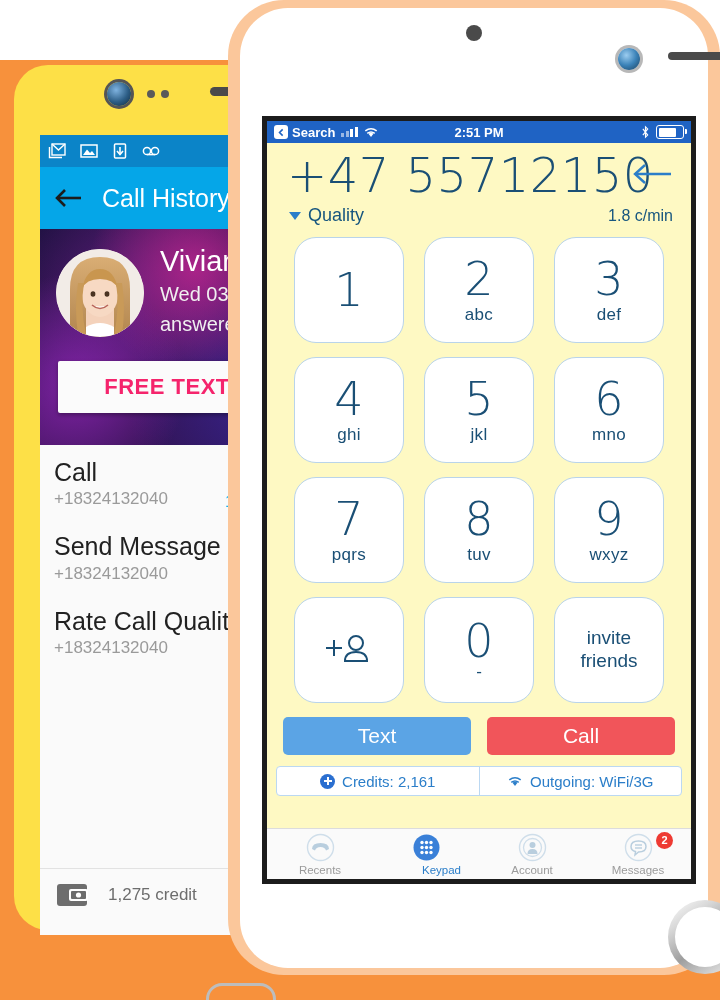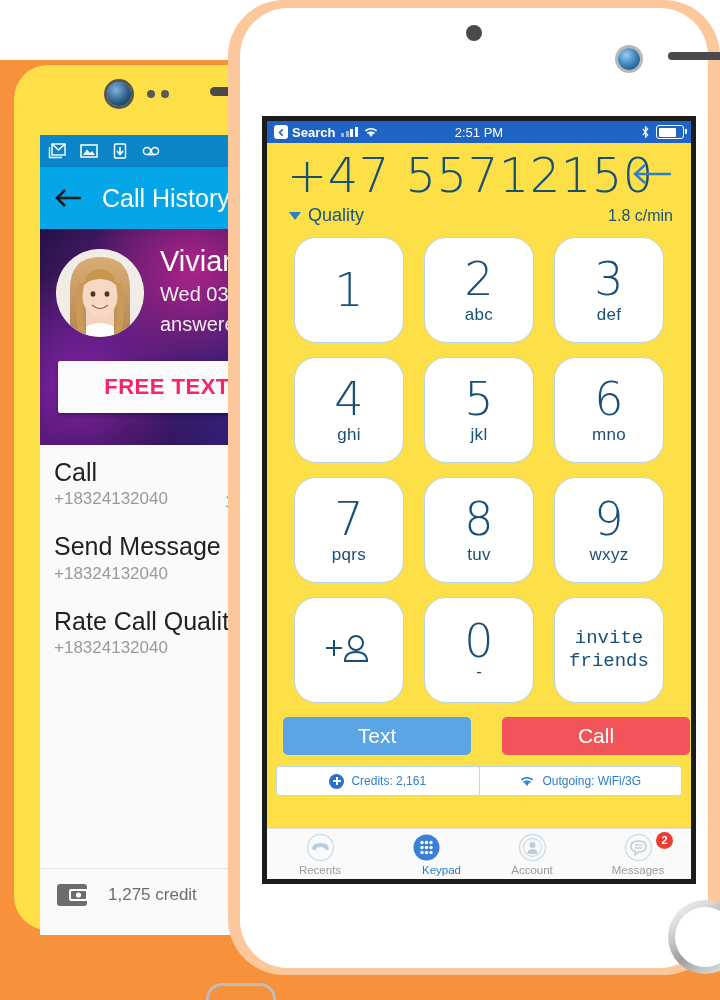--- a/index.html
+++ b/index.html
@@ -105,34 +105,34 @@
   #iphone-speaker{position:absolute;left:440px;top:52px;width:72px;height:8px;border-radius:4px;background:#4a4a4a;}
   #iphone-home{
     position:absolute;left:440px;top:900px;width:74px;height:74px;border-radius:50%;
     background:linear-gradient(145deg,#fefefe 0%,#d9d9d9 25%,#9e9e9e 55%,#cfcfcf 80%,#f6f6f6 100%);
   }
   #iphone-home-inner{
     position:absolute;left:7px;top:7px;width:60px;height:60px;border-radius:50%;background:#ffffff;
   }
   #iphone-screen{
     position:absolute;left:262px;top:116px;width:434px;height:768px;
-    background:#fde047;border:5px solid #1c1c1c;box-sizing:border-box;overflow:hidden;
+    background:#fef9c3;border:5px solid #1c1c1c;box-sizing:border-box;overflow:hidden;
   }
   
   #ios-statusbar{
     height:22px;background:#1F63C4;display:flex;align-items:center;
     color:#ffffff;font-size:13px;font-weight:bold;padding:0 7px;position:relative;
   }
   #ios-back-chip{
     width:14px;height:14px;border-radius:3px;background:#ffffff;
     display:flex;align-items:center;justify-content:center;flex:none;margin-right:4px;
   }
   #ios-signal{display:flex;align-items:flex-end;gap:1.5px;margin-left:6px;}
   #ios-signal i{width:3px;background:#ffffff;display:block;}
-  #ios-time{position:absolute;left:0;right:0;text-align:center;font-size:13px;font-weight:normal;}
+  #ios-time{position:absolute;left:0;right:0;text-align:center;font-size:13px;font-weight:bold;}
   #ios-right{margin-left:auto;display:flex;align-items:center;gap:6px;}
   #ios-battery{width:26px;height:12px;border:1.5px solid #ffffff;border-radius:3px;position:relative;}
   #ios-battery::after{content:"";position:absolute;right:-4px;top:3px;width:2px;height:5px;background:#ffffff;border-radius:0 1px 1px 0;}
   #ios-battery i{position:absolute;left:1.5px;top:1.5px;bottom:1.5px;width:17px;background:#ffffff;border-radius:1px;display:block;}
   
   #number-row{position:relative;height:56px;margin-top:6px;}
   #dialed-number{
     position:absolute;left:20px;top:-2px;font-size:48px;color:#1A4F75;
     font-weight:300;letter-spacing:.5px;white-space:nowrap;font-family:"DejaVu Sans", sans-serif;
   }
@@ -148,38 +148,38 @@
     gap:14px 20px;justify-content:center;margin-top:6px;
   }
   .key{
     border:1.4px solid #B9D4EA;border-radius:22px;background:#ffffff;
     display:flex;flex-direction:column;align-items:center;justify-content:center;
     position:relative;
   }
   .key-digit{font-size:46px;color:#1A4F75;font-weight:300;line-height:1;font-family:"DejaVu Sans", sans-serif;}
   .key-letters{font-size:17px;color:#1A4F75;margin-top:3px;letter-spacing:.3px;}
   .key-digit.no-letters{margin-top:0;}
-  .key-invite{font-size:19px;color:#1A4F75;line-height:1.2;text-align:center;font-family:Liberation Mono, monospace;}
+  .key-invite{font-size:19px;color:#1A4F75;line-height:1.2;text-align:center;}
   .key-dash{font-size:17px;color:#1A4F75;margin-top:-2px;}
   
   #action-row{display:flex;gap:16px;justify-content:center;margin-top:14px;}
   .action-btn{
     width:188px;height:38px;border-radius:5px;display:flex;align-items:center;justify-content:center;
-    color:#ffffff;font-size:21px;margin-left:15px;
+    color:#ffffff;font-size:21px;
   }
   #text-btn{background:#5BA4E5;}
   #call-btn{background:#F1555A;}
   
   #credits-strip{
     margin:11px auto 0;width:404px;height:28px;border:1.2px solid #BBD8F2;border-radius:4px;
     display:flex;background:#ffffff;
   }
   .credits-cell{
     flex:1;display:flex;align-items:center;justify-content:center;gap:7px;
-    color:#2B7EC9;font-size:12px;white-space:nowrap;
+    color:#2B7EC9;font-size:15px;white-space:nowrap;
   }
   .credits-cell + .credits-cell{border-left:1.2px solid #BBD8F2;}
   #plus-circle{
     width:15px;height:15px;border-radius:50%;background:#2B6FD0;position:relative;flex:none;
   }
   #plus-circle::before,#plus-circle::after{
     content:"";position:absolute;background:#ffffff;
   }
   #plus-circle::before{left:3.5px;top:6.6px;width:8px;height:2px;}
   #plus-circle::after{left:6.6px;top:3.5px;width:2px;height:8px;}

